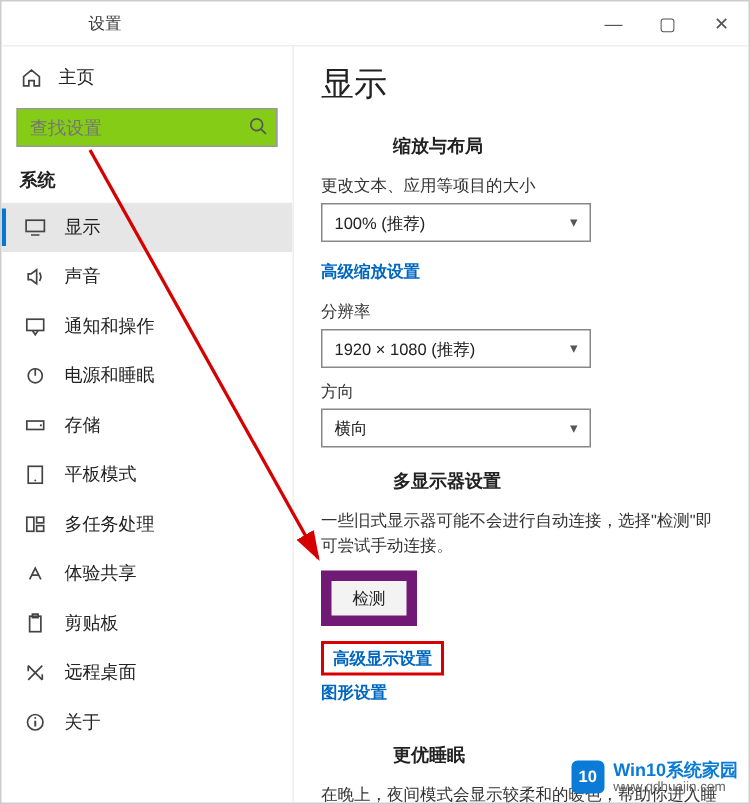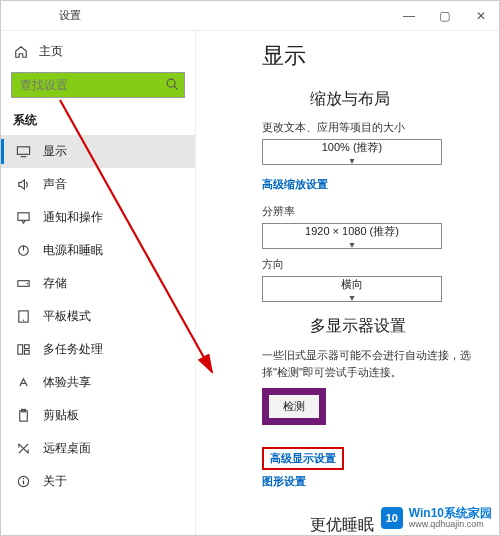--- a/index.html
+++ b/index.html
@@ -2,42 +2,42 @@
 <html><head>
 <meta charset="utf-8">
 <style>
   * { box-sizing: border-box; margin: 0; padding: 0; }
   body { font-family: "Microsoft YaHei", "Segoe UI", sans-serif; font-size: 12px; color: #222; background: #fff; width: 500px; height: 536px; overflow: hidden; position: relative; }
   .window { width: 500px; height: 536px; display: flex; flex-direction: column; border: 1px solid #ccc; }
   .titlebar { height: 30px; display: flex; align-items: center; border-bottom: 1px solid #eee; padding-left: 48px; }
   .app-title { padding-left: 10px; font-size: 11px; color: #333; }
   .win-controls { margin-left: auto; display: flex; }
   .win-btn { width: 36px; height: 28px; display: flex; align-items: center; justify-content: center; color: #555; }
-  .body { flex: 1; display: flex; overflow: hidden; gap: 48px; }
+  .body { flex: 1; display: flex; overflow: hidden; }
   .sidebar { width: 195px; border-right: 1px solid #eee; padding-top: 6px; display: flex; flex-direction: column; }
   .home-row { display: flex; align-items: center; gap: 10px; padding: 6px 12px; font-size: 12px; }
   .search-row { margin: 6px 10px 10px 10px; position: relative; }
   .search-input { width: 100%; height: 26px; border: 1px solid #999; padding: 0 26px 0 8px; font-size: 12px; background: #84cc16; }
   .search-icon { position: absolute; right: 6px; top: 5px; color: #555; }
   .section-label { padding: 4px 12px 6px 12px; font-size: 12px; font-weight: 600; }
   .nav { overflow-y: auto; }
   .nav-item { display: flex; align-items: center; gap: 12px; padding: 8px 12px 8px 14px; font-size: 12px; color: #222; position: relative; }
   .nav-item.active { background: #e6e6e6; }
   .nav-item.active::before { content: ""; position: absolute; left: 0; top: 4px; bottom: 4px; width: 3px; background: #0078d4; }
   .nav-icon { width: 16px; height: 16px; display: inline-flex; align-items: center; justify-content: center; color: #444; }
   .content { flex: 1; padding: 10px 18px 10px 18px; overflow-y: auto; }
   .page-title { font-size: 22px; font-weight: 400; margin-bottom: 18px; }
-  .group-title { font-size: 16px; font-weight: 400; margin: 6px 0 10px 0; padding-left: 48px; }
+  .group-title { font-size: 12px; font-weight: 700; margin: 6px 0 10px 0; padding-left: 48px; }
   .field-label { font-size: 11px; color: #333; margin-bottom: 4px; }
-  .select { width: 180px; height: 26px; border: 1px solid #888; display: flex; align-items: center; justify-content: space-between; padding: 0 8px; font-size: 11px; margin-bottom: 8px; background: #fff; flex-direction: column; }
+  .select { width: 180px; height: 26px; border: 1px solid #888; display: flex; align-items: center; justify-content: space-between; padding: 0 8px; font-size: 11px; margin-bottom: 8px; background: #fff; }
   .chev { color: #555; font-size: 10px; }
   .link { color: #0067c0; font-size: 11px; margin: 4px 0 12px 0; display: inline-block; font-weight: bold; }
   .desc { font-size: 11px; color: #333; line-height: 1.5; margin-bottom: 8px; }
   .btn { border: 7px solid #701a75; background: #f3f3f3; padding: 4px 14px; font-size: 11px; display: inline-block; margin-bottom: 10px; }
-  .highlight-box { border: 2px solid #d60000; padding: 2px 6px; display: inline-block; margin-top: 12px; }
+  .highlight-box { border: 2px solid #d60000; padding: 2px 6px; display: inline-block; }
   .highlight-box .link { margin: 0; }
   .annotation-arrow { position: absolute; pointer-events: none; z-index: 10; }
   .watermark { position: absolute; bottom: 6px; right: 8px; display: flex; align-items: center; gap: 6px; z-index: 20; }
   .wm-logo { width: 22px; height: 22px; background: #0a7bd6; border-radius: 4px; color: #fff; font-weight: bold; font-size: 11px; display: flex; align-items: center; justify-content: center; }
   .wm-text { text-align: left; line-height: 1.1; }
   .wm-line1 { color: #0a7bd6; font-size: 12px; font-weight: 600; }
   .wm-line2 { color: #666; font-size: 9px; }
   svg { display: block; }
 </style>
 </head>

